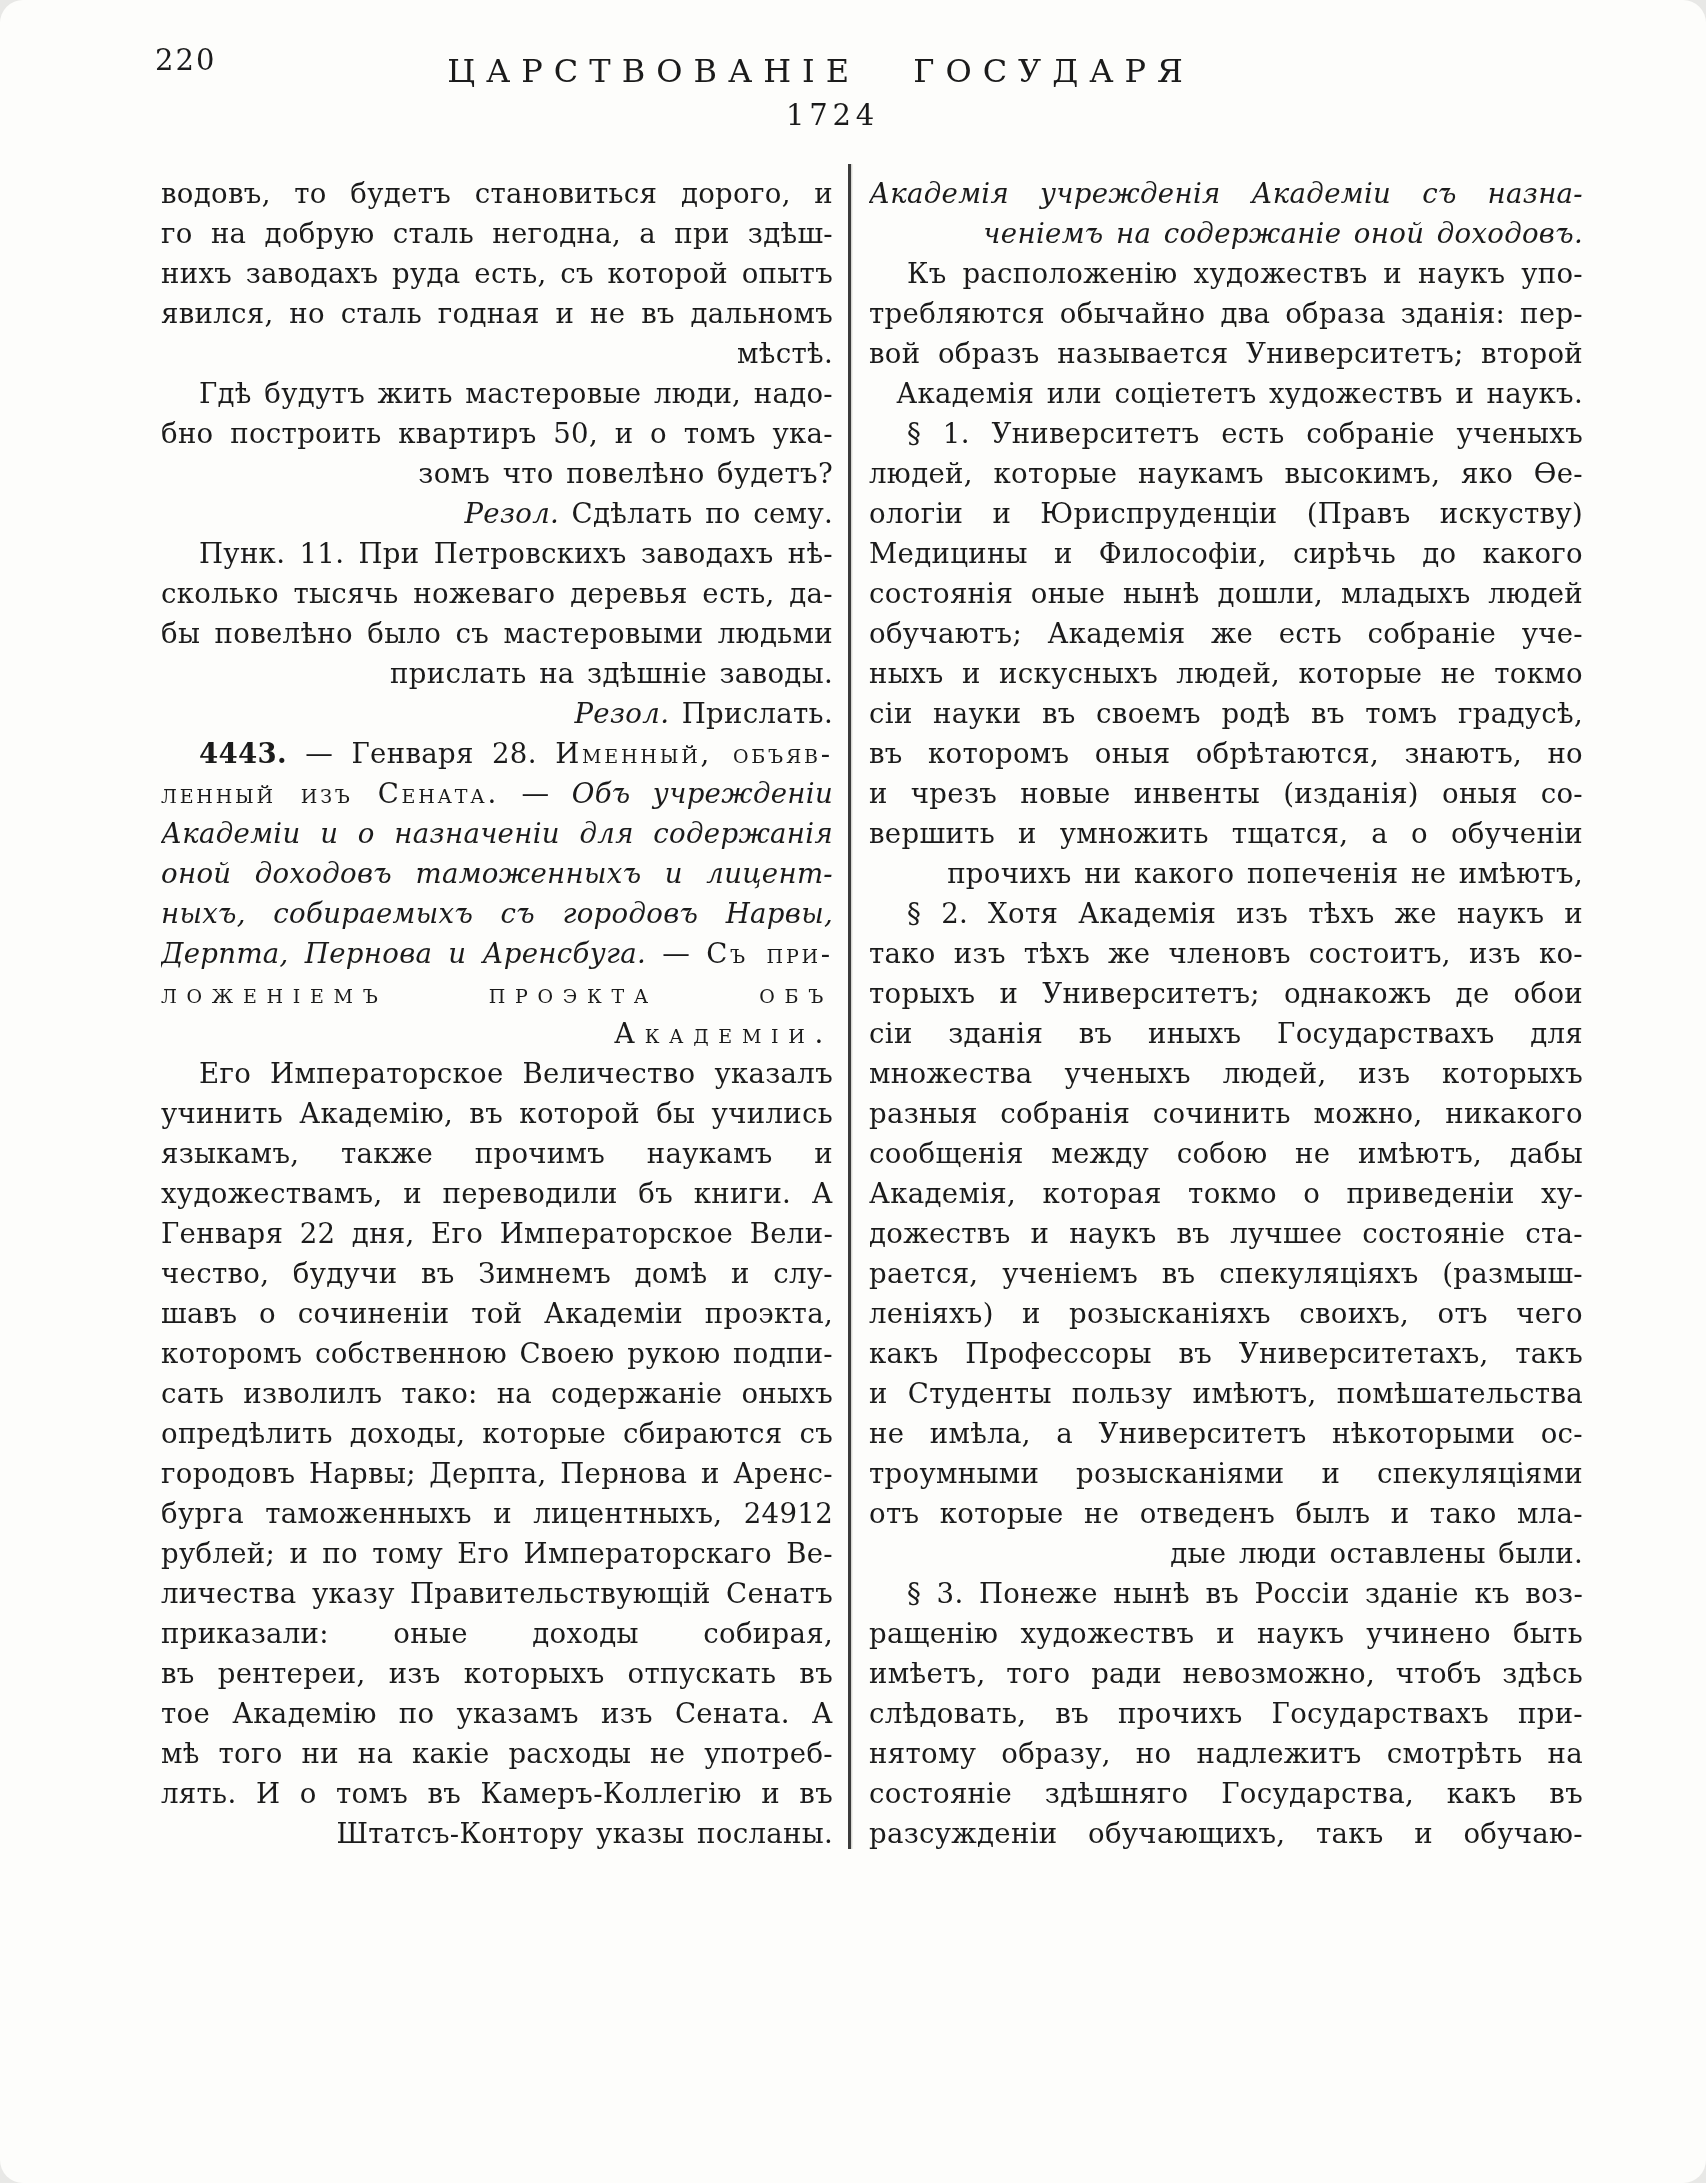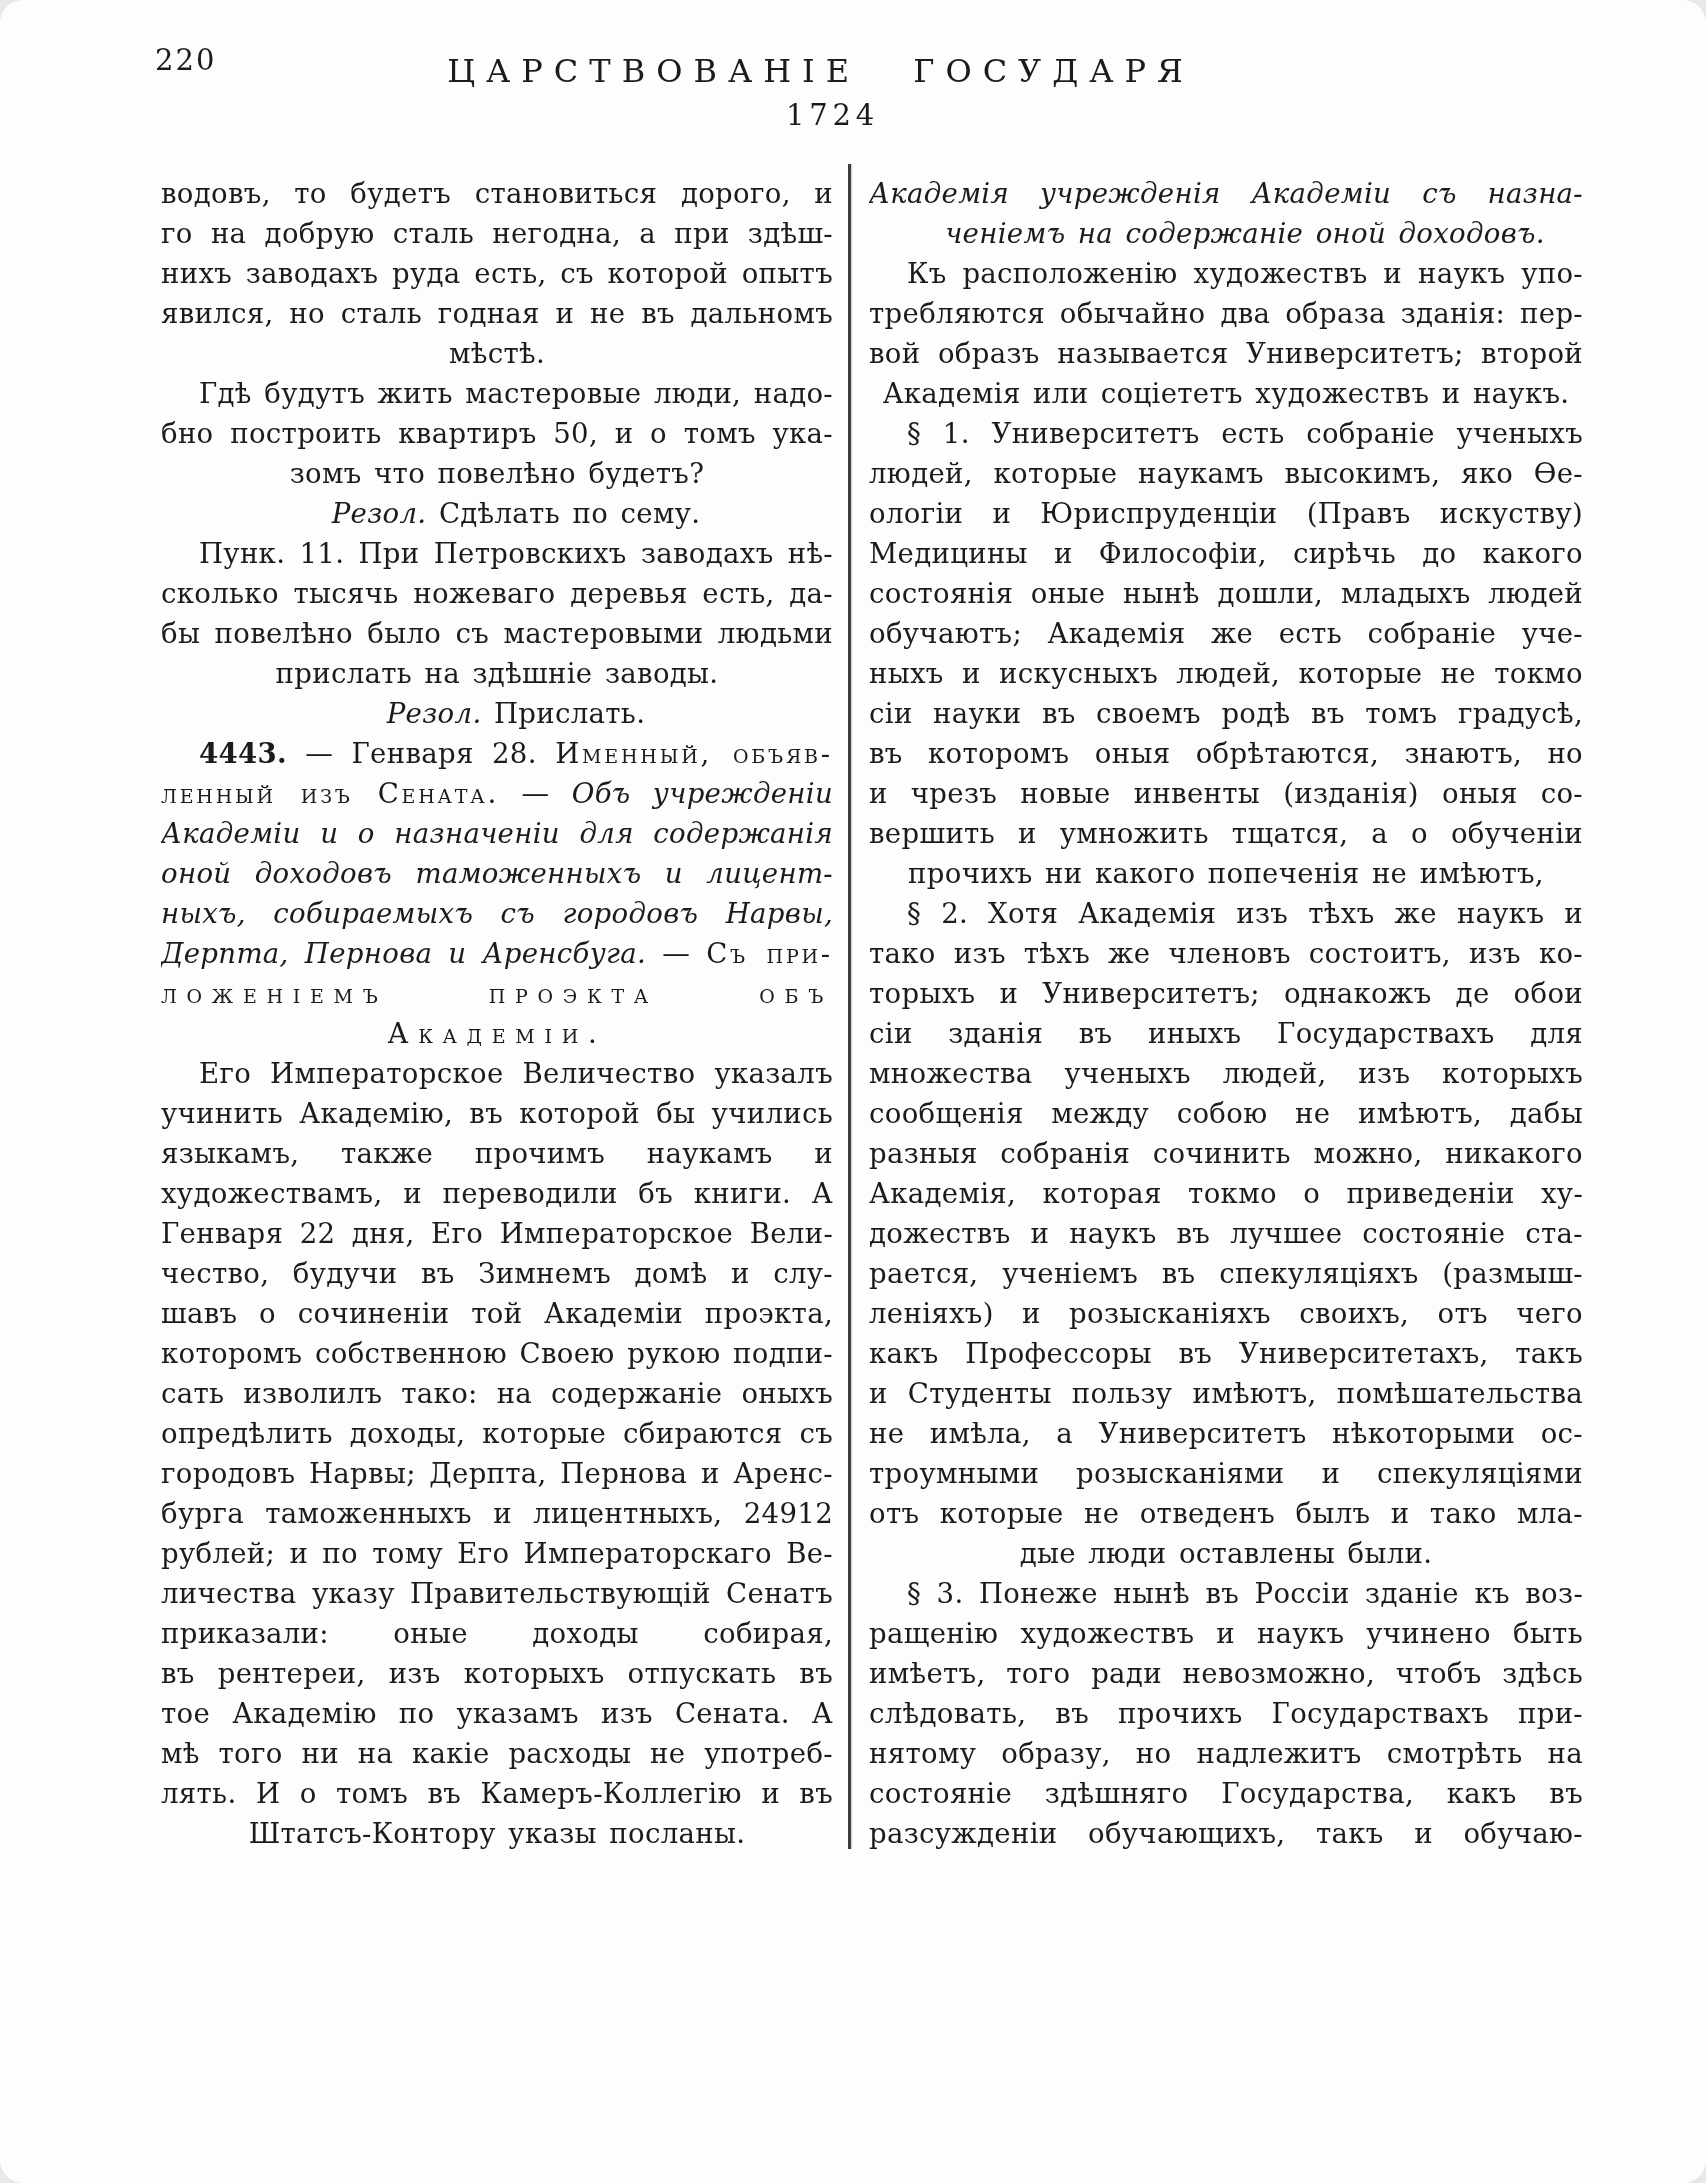--- a/index.html
+++ b/index.html
@@ -59,21 +59,21 @@
   .col-left  { left: 161px;  width: 672px;  }
   .col-right { left: 869px; width: 714px; }
   .line {
     height: 40px;
     line-height: 40px;
     overflow: hidden;
     text-align: justify;
     white-space: normal;
   }
   .line::after { content: ""; display: inline-block; width: 100%; }
-  .line.nj { text-align: center; }
+  .line.nj { text-align: right; }
   .line.nj::after { content: none; }
   .line.ind { text-indent: 38px; }
   .s-n  { font-style: normal; }
   .s-i  { font-style: italic; }
   .s-b  { font-weight: bold; margin-top: 40px; }
   .s-sc  { font-variant: small-caps; letter-spacing: 2.8px; }
   .s-scw { font-variant: small-caps; letter-spacing: 9.7px; }
 </style>
 </head>
 <body>
@@ -144,22 +144,22 @@
       <div class="line"><span class="s-n">сіи науки въ своемъ родѣ въ томъ градусѣ,</span></div>
       <div class="line"><span class="s-n">въ которомъ оныя обрѣтаются, знаютъ, но</span></div>
       <div class="line"><span class="s-n">и чрезъ новые инвенты (изданія) оныя со-</span></div>
       <div class="line"><span class="s-n">вершить и умножить тщатся, а о обученіи</span></div>
       <div class="line nj"><span class="s-n">прочихъ ни какого попеченія не имѣютъ,</span></div>
       <div class="line ind"><span class="s-n">§ 2. Хотя Академія изъ тѣхъ же наукъ и</span></div>
       <div class="line"><span class="s-n">тако изъ тѣхъ же членовъ состоитъ, изъ ко-</span></div>
       <div class="line"><span class="s-n">торыхъ и Университетъ; однакожъ де обои</span></div>
       <div class="line"><span class="s-n">сіи зданія въ иныхъ Государствахъ для</span></div>
       <div class="line"><span class="s-n">множества ученыхъ людей, изъ которыхъ</span></div>
+      <div class="line"><span class="s-n">разныя собранія сочинить можно, никакого</span></div>
       <div class="line"><span class="s-n">сообщенія между собою не имѣютъ, дабы</span></div>
-      <div class="line"><span class="s-n">разныя собранія сочинить можно, никакого</span></div>
       <div class="line"><span class="s-n">Академія, которая токмо о приведеніи ху-</span></div>
       <div class="line"><span class="s-n">дожествъ и наукъ въ лучшее состояніе ста-</span></div>
       <div class="line"><span class="s-n">рается, ученіемъ въ спекуляціяхъ (размыш-</span></div>
       <div class="line"><span class="s-n">леніяхъ) и розысканіяхъ своихъ, отъ чего</span></div>
       <div class="line"><span class="s-n">какъ Профессоры въ Университетахъ, такъ</span></div>
       <div class="line"><span class="s-n">и Студенты пользу имѣютъ, помѣшательства</span></div>
       <div class="line"><span class="s-n">не имѣла, а Университетъ нѣкоторыми ос-</span></div>
       <div class="line"><span class="s-n">троумными розысканіями и спекуляціями</span></div>
       <div class="line"><span class="s-n">отъ которые не отведенъ былъ и тако мла-</span></div>
       <div class="line nj"><span class="s-n">дые люди оставлены были.</span></div>

